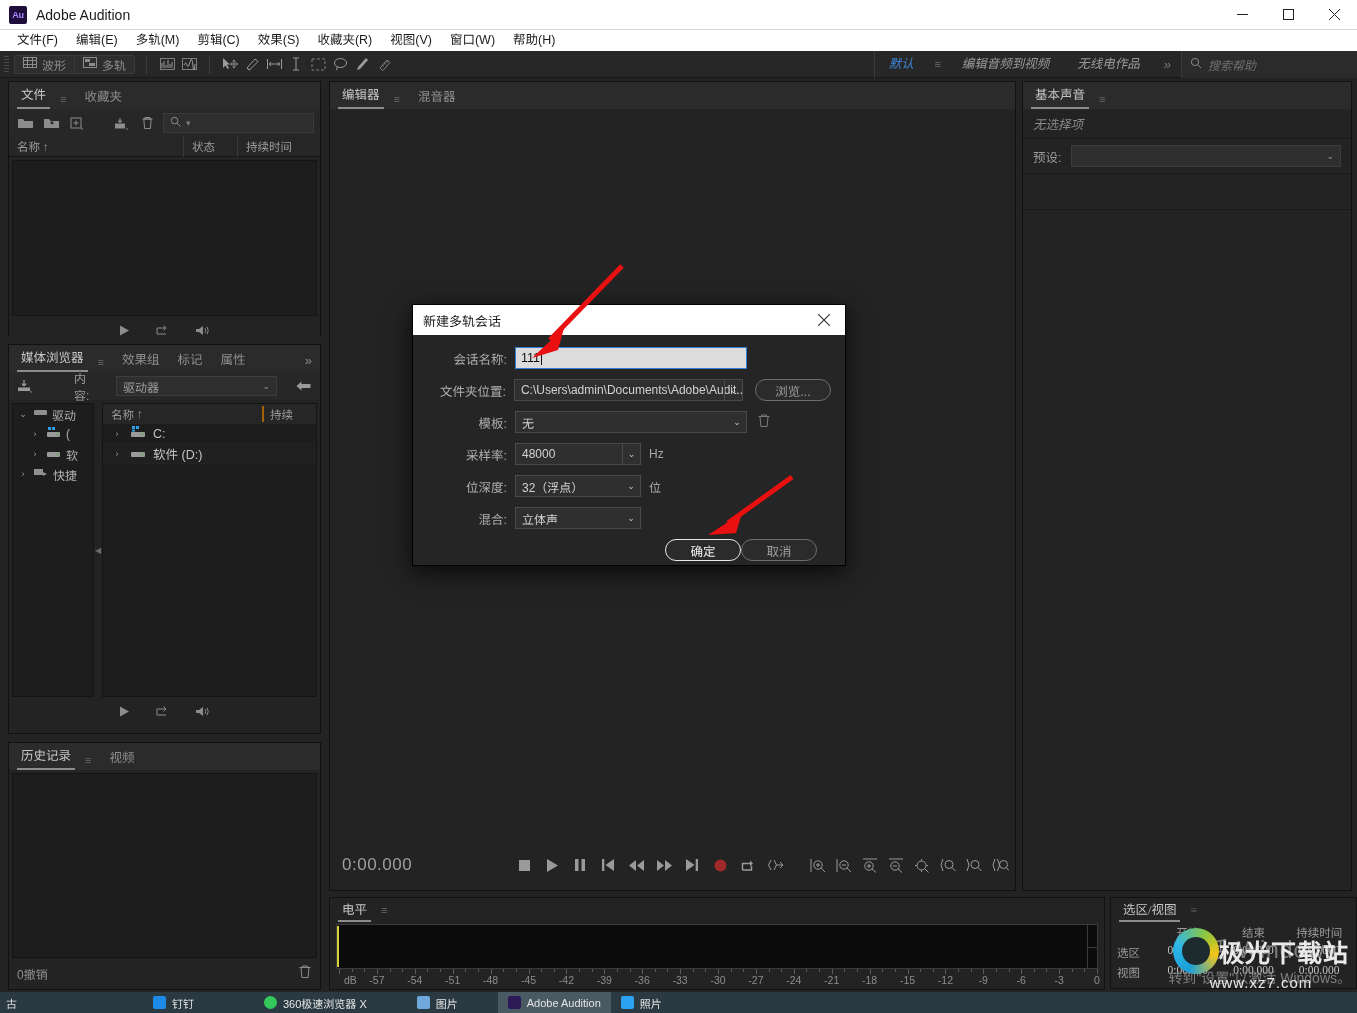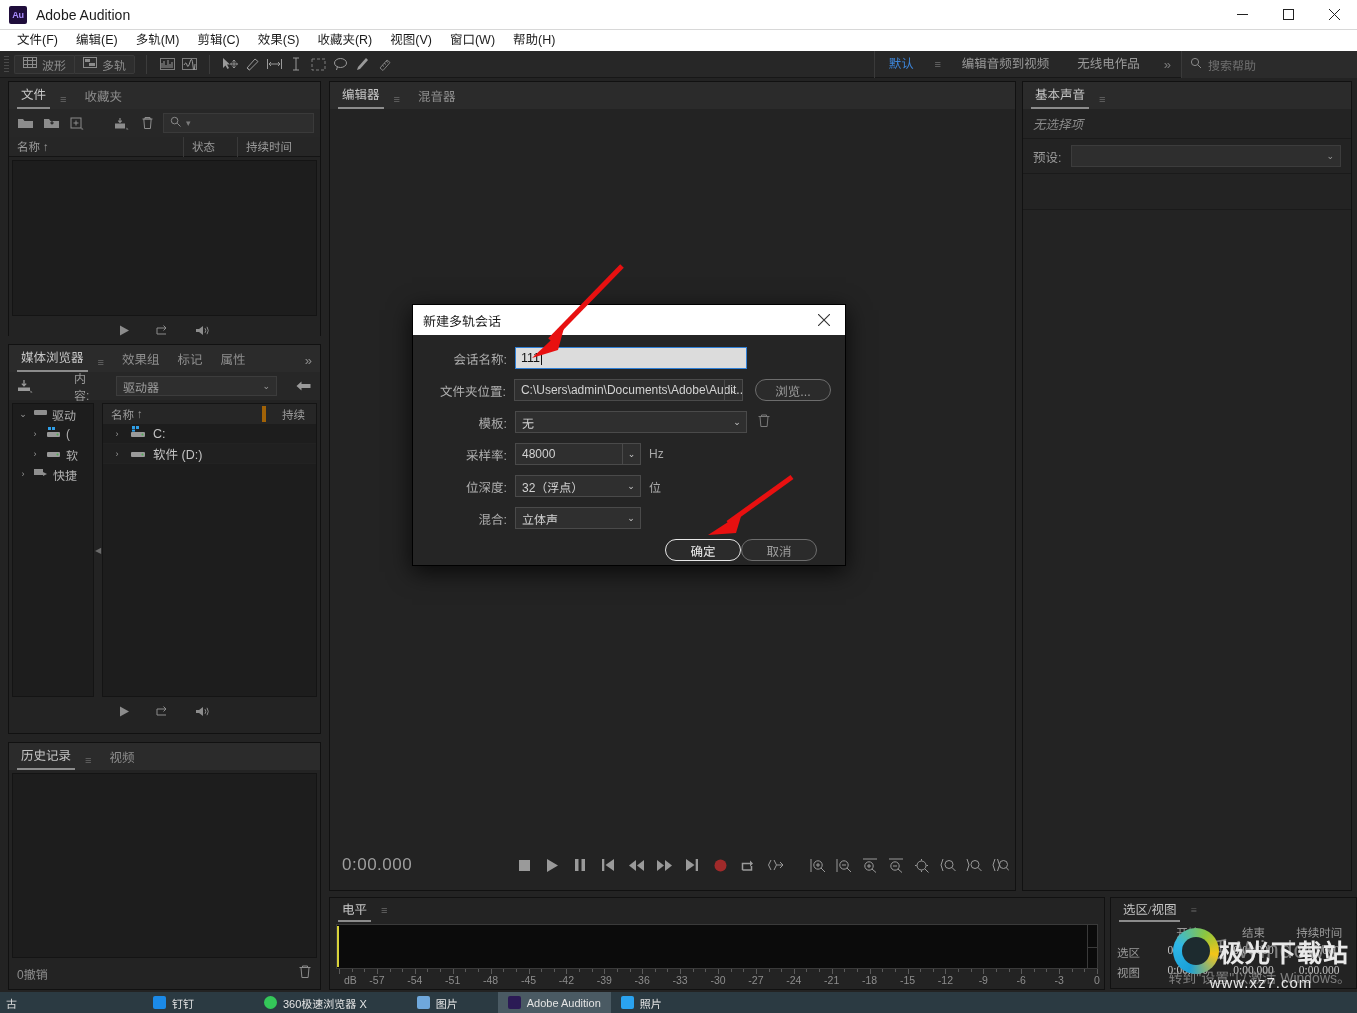--- a/index.html
+++ b/index.html
@@ -50,21 +50,21 @@
     background-size: 5px 100%; background-repeat: no-repeat; background-position: 2px 2px; }
   .modebtn {
     height: 19px; display: flex; align-items: center; gap: 5px;
     padding: 0 8px; border: 1px solid #3a3a3a; background: #2e2e2e;
     color: #8c8c8c; font-size: 12px; border-radius: 2px; margin-right: 2px;
   }
   .modebtn.first { border-top-right-radius:0; border-bottom-right-radius:0; margin-right:0; border-right:none;}
   .modebtn.second { border-top-left-radius:0; border-bottom-left-radius:0; }
   .tbsep { width: 1px; height: 19px; background: #3c3c3c; margin: 0 9px; }
   .ticon { width: 22px; height: 20px; display:flex; align-items:center; justify-content:center; color:#7e7e7e; }
-  .ws-area { margin-left: auto; display: flex; align-items: center; height: 27px; }
+  .ws-area { margin-left: auto; display: flex; align-items: center; height: 27px; font-style: italic; }
   .ws-sep { width: 1px; height: 27px; background: #3a3a3a; }
   .ws-tab { padding: 0 14px; line-height: 27px; font-size: 12.5px; color: #9a9a9a; }
   .ws-tab.active { color: #3d85d8; }
   .ws-ham { width: 20px; text-align: center; color: #6e6e6e; font-size: 11px; }
   .ws-more { padding: 0 10px; color: #7b7b7b; font-size: 13px; line-height: 27px; }
   .helpsearch { width: 175px; height: 27px; display:flex; align-items:center; gap:6px; padding-left:8px;
                 background: #2b2b2b; color:#6f6f6f; font-size:12px; }
 
   
   .panel { position: absolute; background: #232323; border: 1px solid #111; }
@@ -505,21 +505,21 @@
       </div>
 
       <div class="mb-splitter">◀</div>
 
       <div class="mb-list">
         <div class="mb-colhead">
           <div style="flex:1;padding-left:8px;display:flex;gap:3px;align-items:center;">
             <span>名称</span>
             <span>↑</span>
           </div>
-          <div style="width:54px;border-left:4px solid #a16207;padding-left:16px;">持续</div>
+          <div style="width:54px;border-left:2px solid #a16207;padding-left:6px;">持续</div>
         </div>
         <div class="lrow">
           <span class="tw">›</span>
           <span>
             <svg width="18" height="13" viewBox="0 0 18 13">
                 <rect x="2" y="6" width="14" height="5" rx="1" fill="#9a9a9a"></rect>
                 <circle cx="13.5" cy="8.5" r="1" fill="#4caf50"></circle>
                 <rect x="3" y="0" width="3" height="3" fill="#2f9fe8"></rect>
                 <rect x="7" y="0" width="3" height="3" fill="#2f9fe8"></rect>
                 <rect x="3" y="3.6" width="3" height="2" fill="#2f9fe8"></rect>

